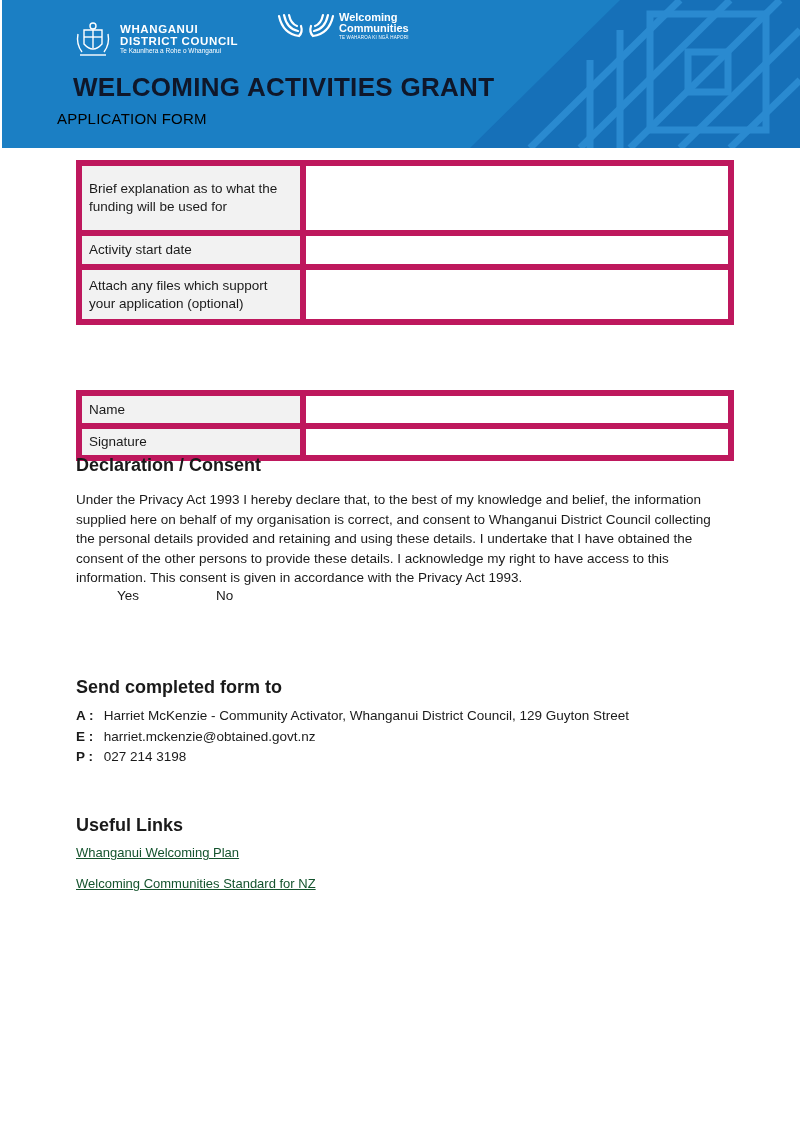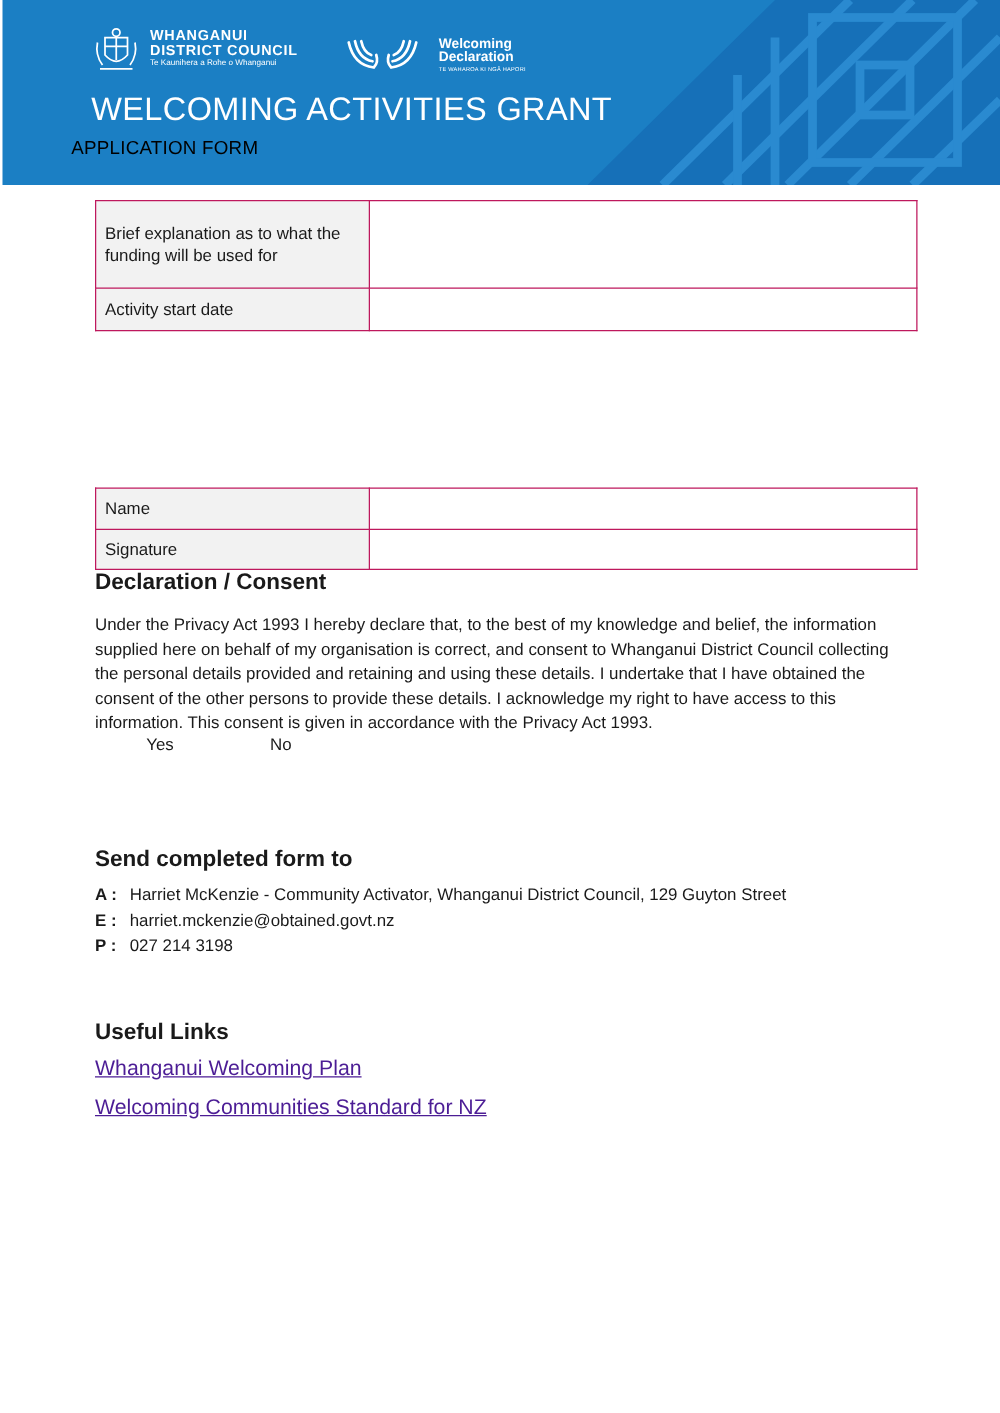--- a/index.html
+++ b/index.html
@@ -5,41 +5,41 @@
   html, body { margin:0; padding:0; }
   body { width:800px; height:1130px; background:#ffffff; position:relative; overflow:hidden;
          font-family:"Liberation Sans", "DejaVu Sans", sans-serif; color:#1a1a1a; }
   .header { position:absolute; left:2px; top:0; width:798px; height:148px; background:#1b7fc4; overflow:hidden; }
   .header svg.pattern { position:absolute; right:0; top:0; }
   .logo-wdc { position:absolute; left:72px; top:20px; display:flex; align-items:center;justify-content:flex-end; }
   .crest { width:38px; height:38px; }
   .wdc-text { margin-left:8px; color:#fff; line-height:1.05; }
   .wdc-text .l1, .wdc-text .l2 { font-weight:bold; font-size:11.5px; letter-spacing:0.6px; }
   .wdc-text .l3 { font-size:6.5px; margin-top:1px; }
-  .logo-wc { position:absolute; left:275px; top:30px; display:flex; align-items:center;gap:12px; }
+  .logo-wc { position:absolute; left:275px; top:12px; display:flex; align-items:center; }
   .hands { width:58px; height:28px; }
   .wc-text { margin-left:4px; color:#fff; line-height:1.0; }
   .wc-text .l1, .wc-text .l2 { font-weight:bold; font-size:11px; }
   .wc-text .l3 { font-size:4.5px; margin-top:2px; letter-spacing:0.2px; }
-  .title { position:absolute; left:71px; top:72px; color:#ffffff; font-weight:normal; font-size:26px; letter-spacing:0.3px; }
+  .title { position:absolute; left:71px; top:72px; color:#0f172a; font-weight:bold; font-size:26px; letter-spacing:0.3px; }
   .subtitle { position:absolute; left:55px; top:110px; color:#000000; font-size:15px; letter-spacing:0.2px; }
 
   table.form { position:absolute; left:76px; border-collapse:collapse; width:658px; font-size:13.5px; }
-  table.form td { border:1px solid #be185d; padding:0 7px; vertical-align:middle; }
+  table.form td { border:6px solid #be185d; padding:0 7px; vertical-align:middle; }
   table.form td.lbl { background:#f2f2f2; width:204px; line-height:18px; }
   table.form td.val { background:#fff; }
   #t1 { top:160px; }
   #t2 { top:390px; }
 
   .h2 { position:absolute; left:76px; font-weight:bold; font-size:18px; }
   .para { position:absolute; left:76px; top:490px; width:650px; font-size:13.5px; line-height:19.5px; }
   .yn { position:absolute; top:588px; font-size:13.5px; }
   .contact { position:absolute; left:76px; font-size:13.5px; }
   .contact b { display:inline-block; width:24px; }
-  .link { position:absolute; left:76px; font-size:17px; text-decoration:underline; color:#4c1d95; }
+  .link { position:absolute; left:76px; font-size:13px; text-decoration:underline; color:#14532d; }
 </style>
 </head>
 <body>
 
 <div class="header">
   <svg class="pattern" width="330" height="148" viewBox="0 0 330 148">
     <polygon points="330,0 150,0 0,148 330,148" fill="#1670b8"></polygon>
     <g stroke="#2a8ad0" stroke-width="7" fill="none">
       <line x1="60" y1="148" x2="210" y2="0"></line>
       <line x1="110" y1="148" x2="260" y2="0"></line>
@@ -78,37 +78,41 @@
         <path d="M2 4 Q6 22 22 24 Q26 20 24 14"></path>
         <path d="M7 3 Q10 17 21 19"></path>
         <path d="M12 3 Q14 12 20 14"></path>
         <path d="M56 4 Q52 22 36 24 Q32 20 34 14"></path>
         <path d="M51 3 Q48 17 37 19"></path>
         <path d="M46 3 Q44 12 38 14"></path>
       </g>
     </svg>
     <div class="wc-text">
       <div class="l1">Welcoming</div>
-      <div class="l2">Declaration</div>
+      <div class="l2">Communities</div>
       <div class="l3">TE WAHAROA KI NGĀ HAPORI</div>
     </div>
   </div>
 
   <div class="title">WELCOMING ACTIVITIES GRANT</div>
   <div class="subtitle">APPLICATION FORM</div>
 </div>
 
 <table class="form" id="t1">
   <tbody>
       <tr style="height:70px">
     <td class="lbl">Brief explanation as to what the funding will be used for</td>
     <td class="val"></td>
   </tr>
   <tr style="height:34px">
     <td class="lbl">Activity start date</td>
+    <td class="val"></td>
+  </tr>
+  <tr style="height:55px">
+    <td class="lbl">Attach any files which support your application (optional)</td>
     <td class="val"></td>
   </tr>
 </tbody>
   </table>
 
 <table class="form" id="t2">
   <tbody>
       <tr style="height:33px">
     <td class="lbl">Name</td>
     <td class="val"></td>

